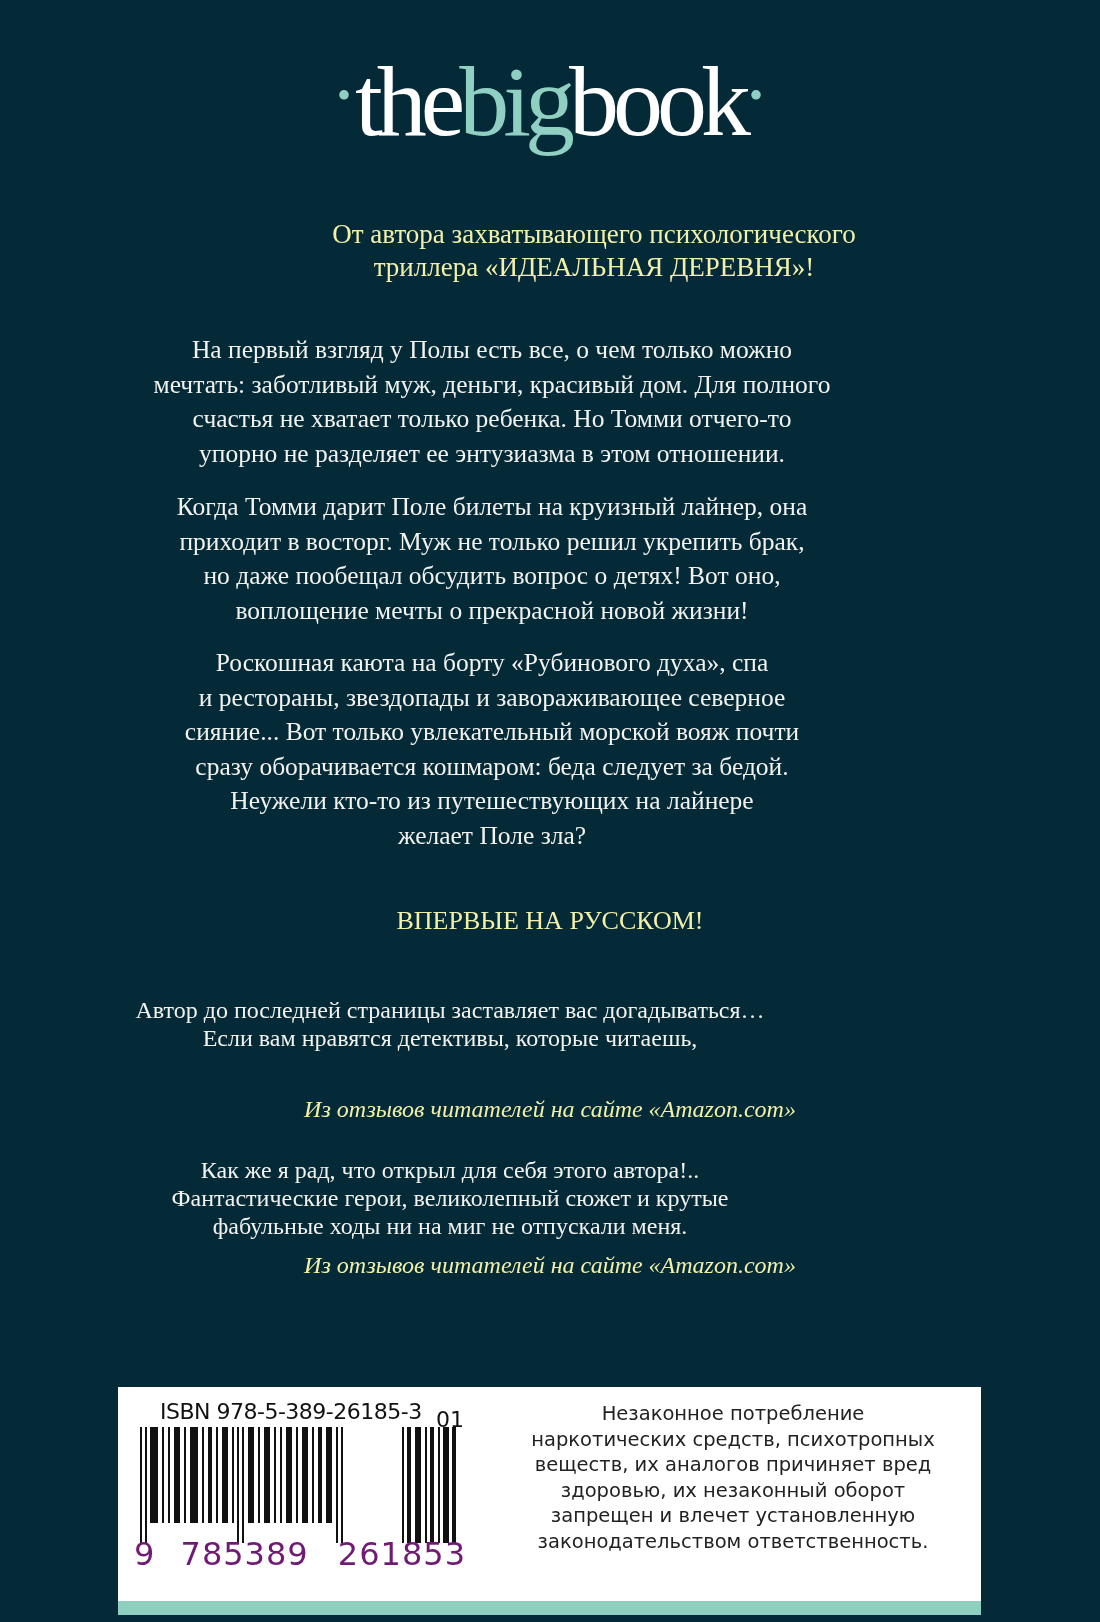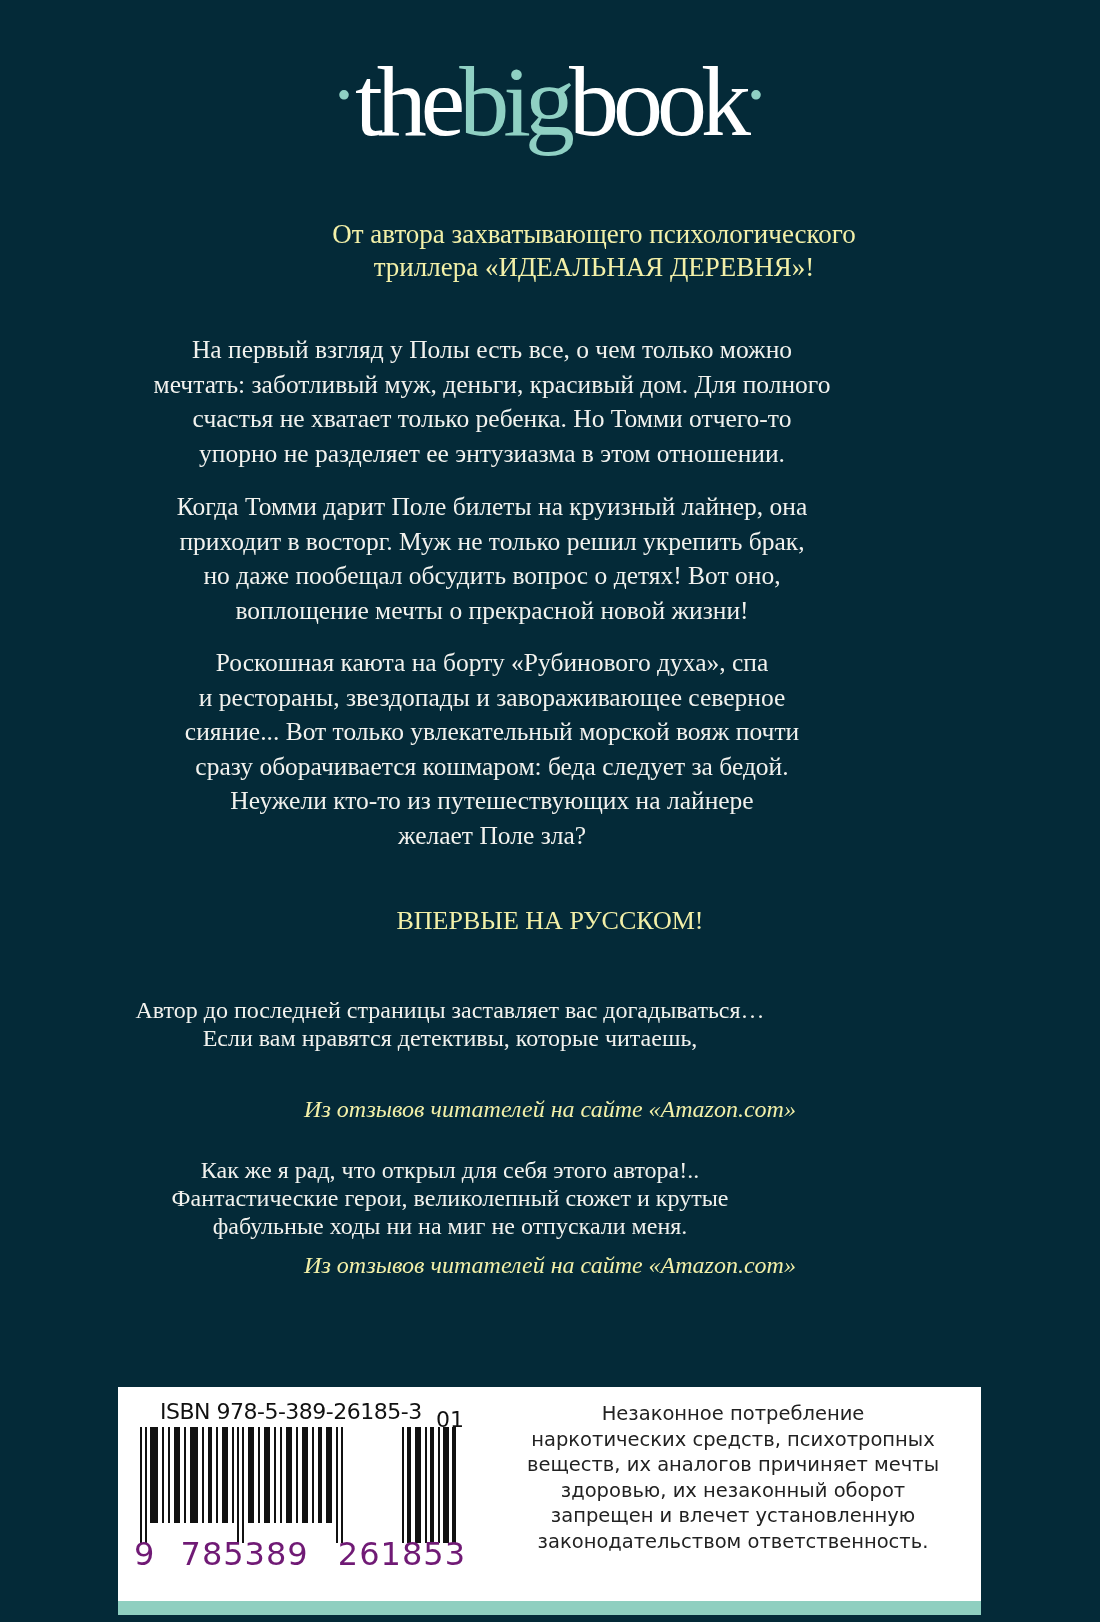--- a/index.html
+++ b/index.html
@@ -172,20 +172,20 @@
 
   <div class="barcode-digits">
     <span>9</span>
     <span style="margin-left:14px;">785389</span>
     <span style="margin-left:18px;">261853</span>
   </div>
 
   <div class="warning">
     <div>Незаконное потребление</div>
     <div>наркотических средств, психотропных</div>
-    <div>веществ, их аналогов причиняет мечты</div>
+    <div>веществ, их аналогов причиняет вред</div>
     <div>здоровью, их незаконный оборот</div>
     <div>запрещен и влечет установленную</div>
     <div>законодательством ответственность.</div>
   </div>
 
   <div class="strip"></div>
 </div>
 
 </body></html>

